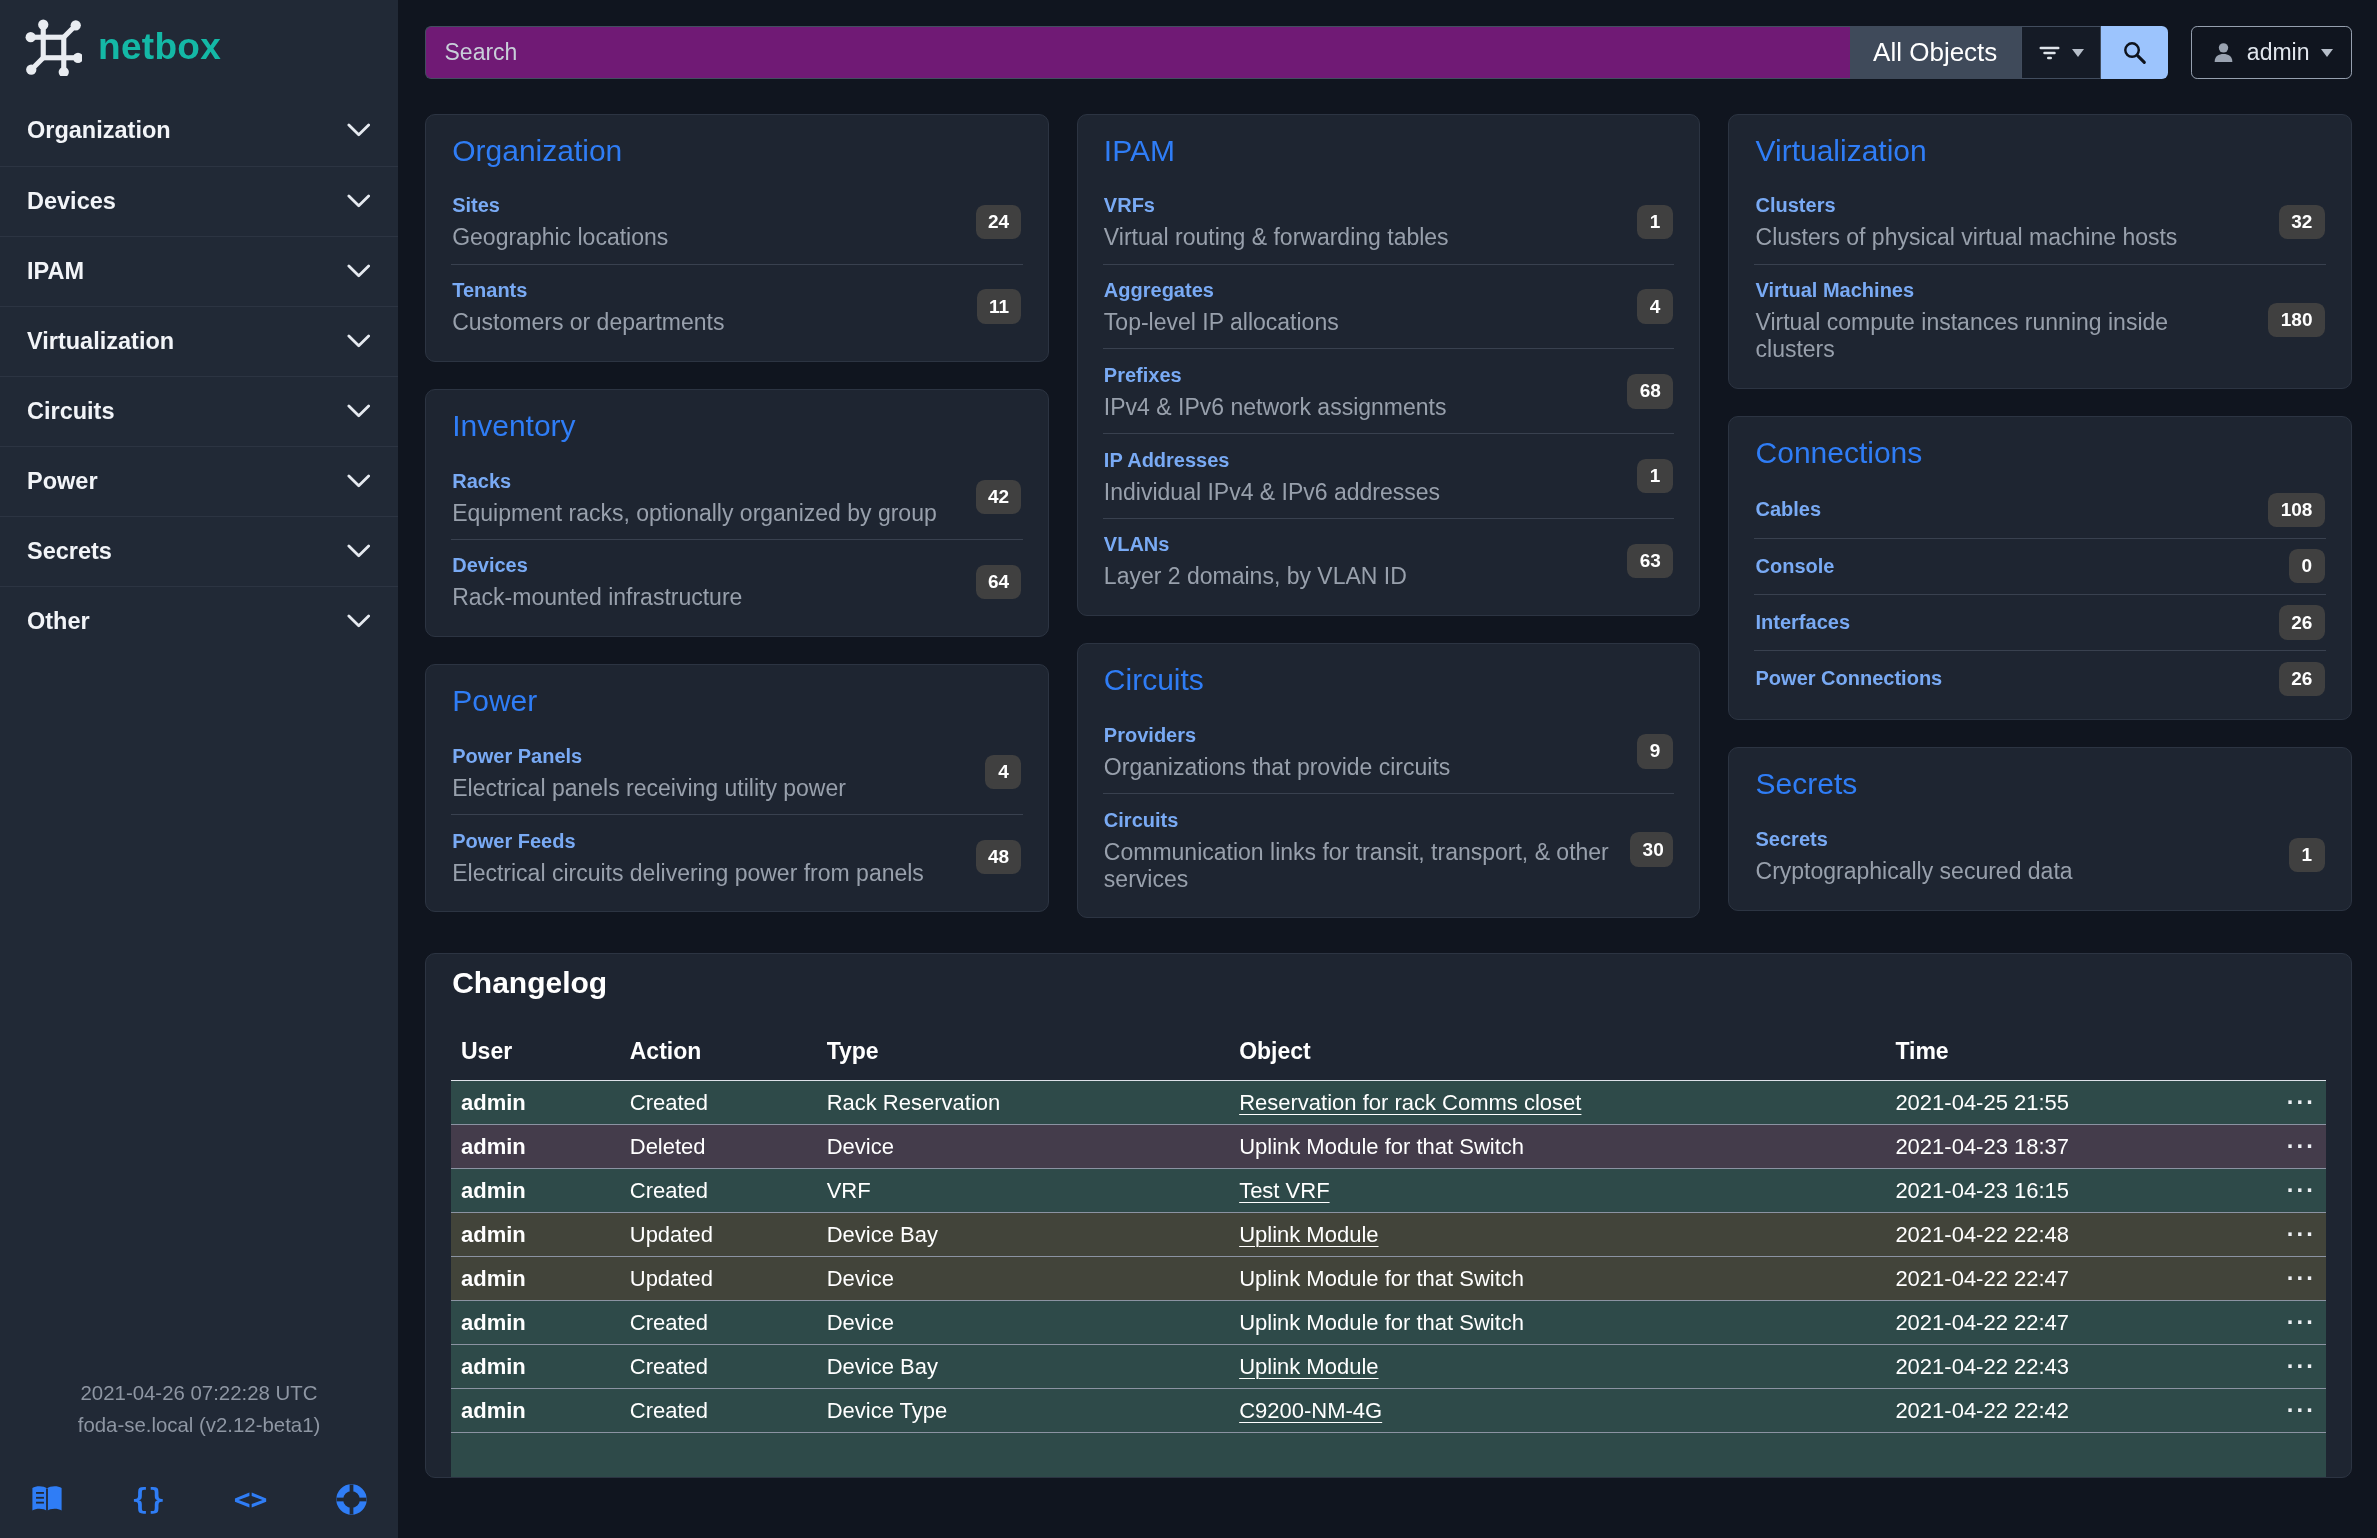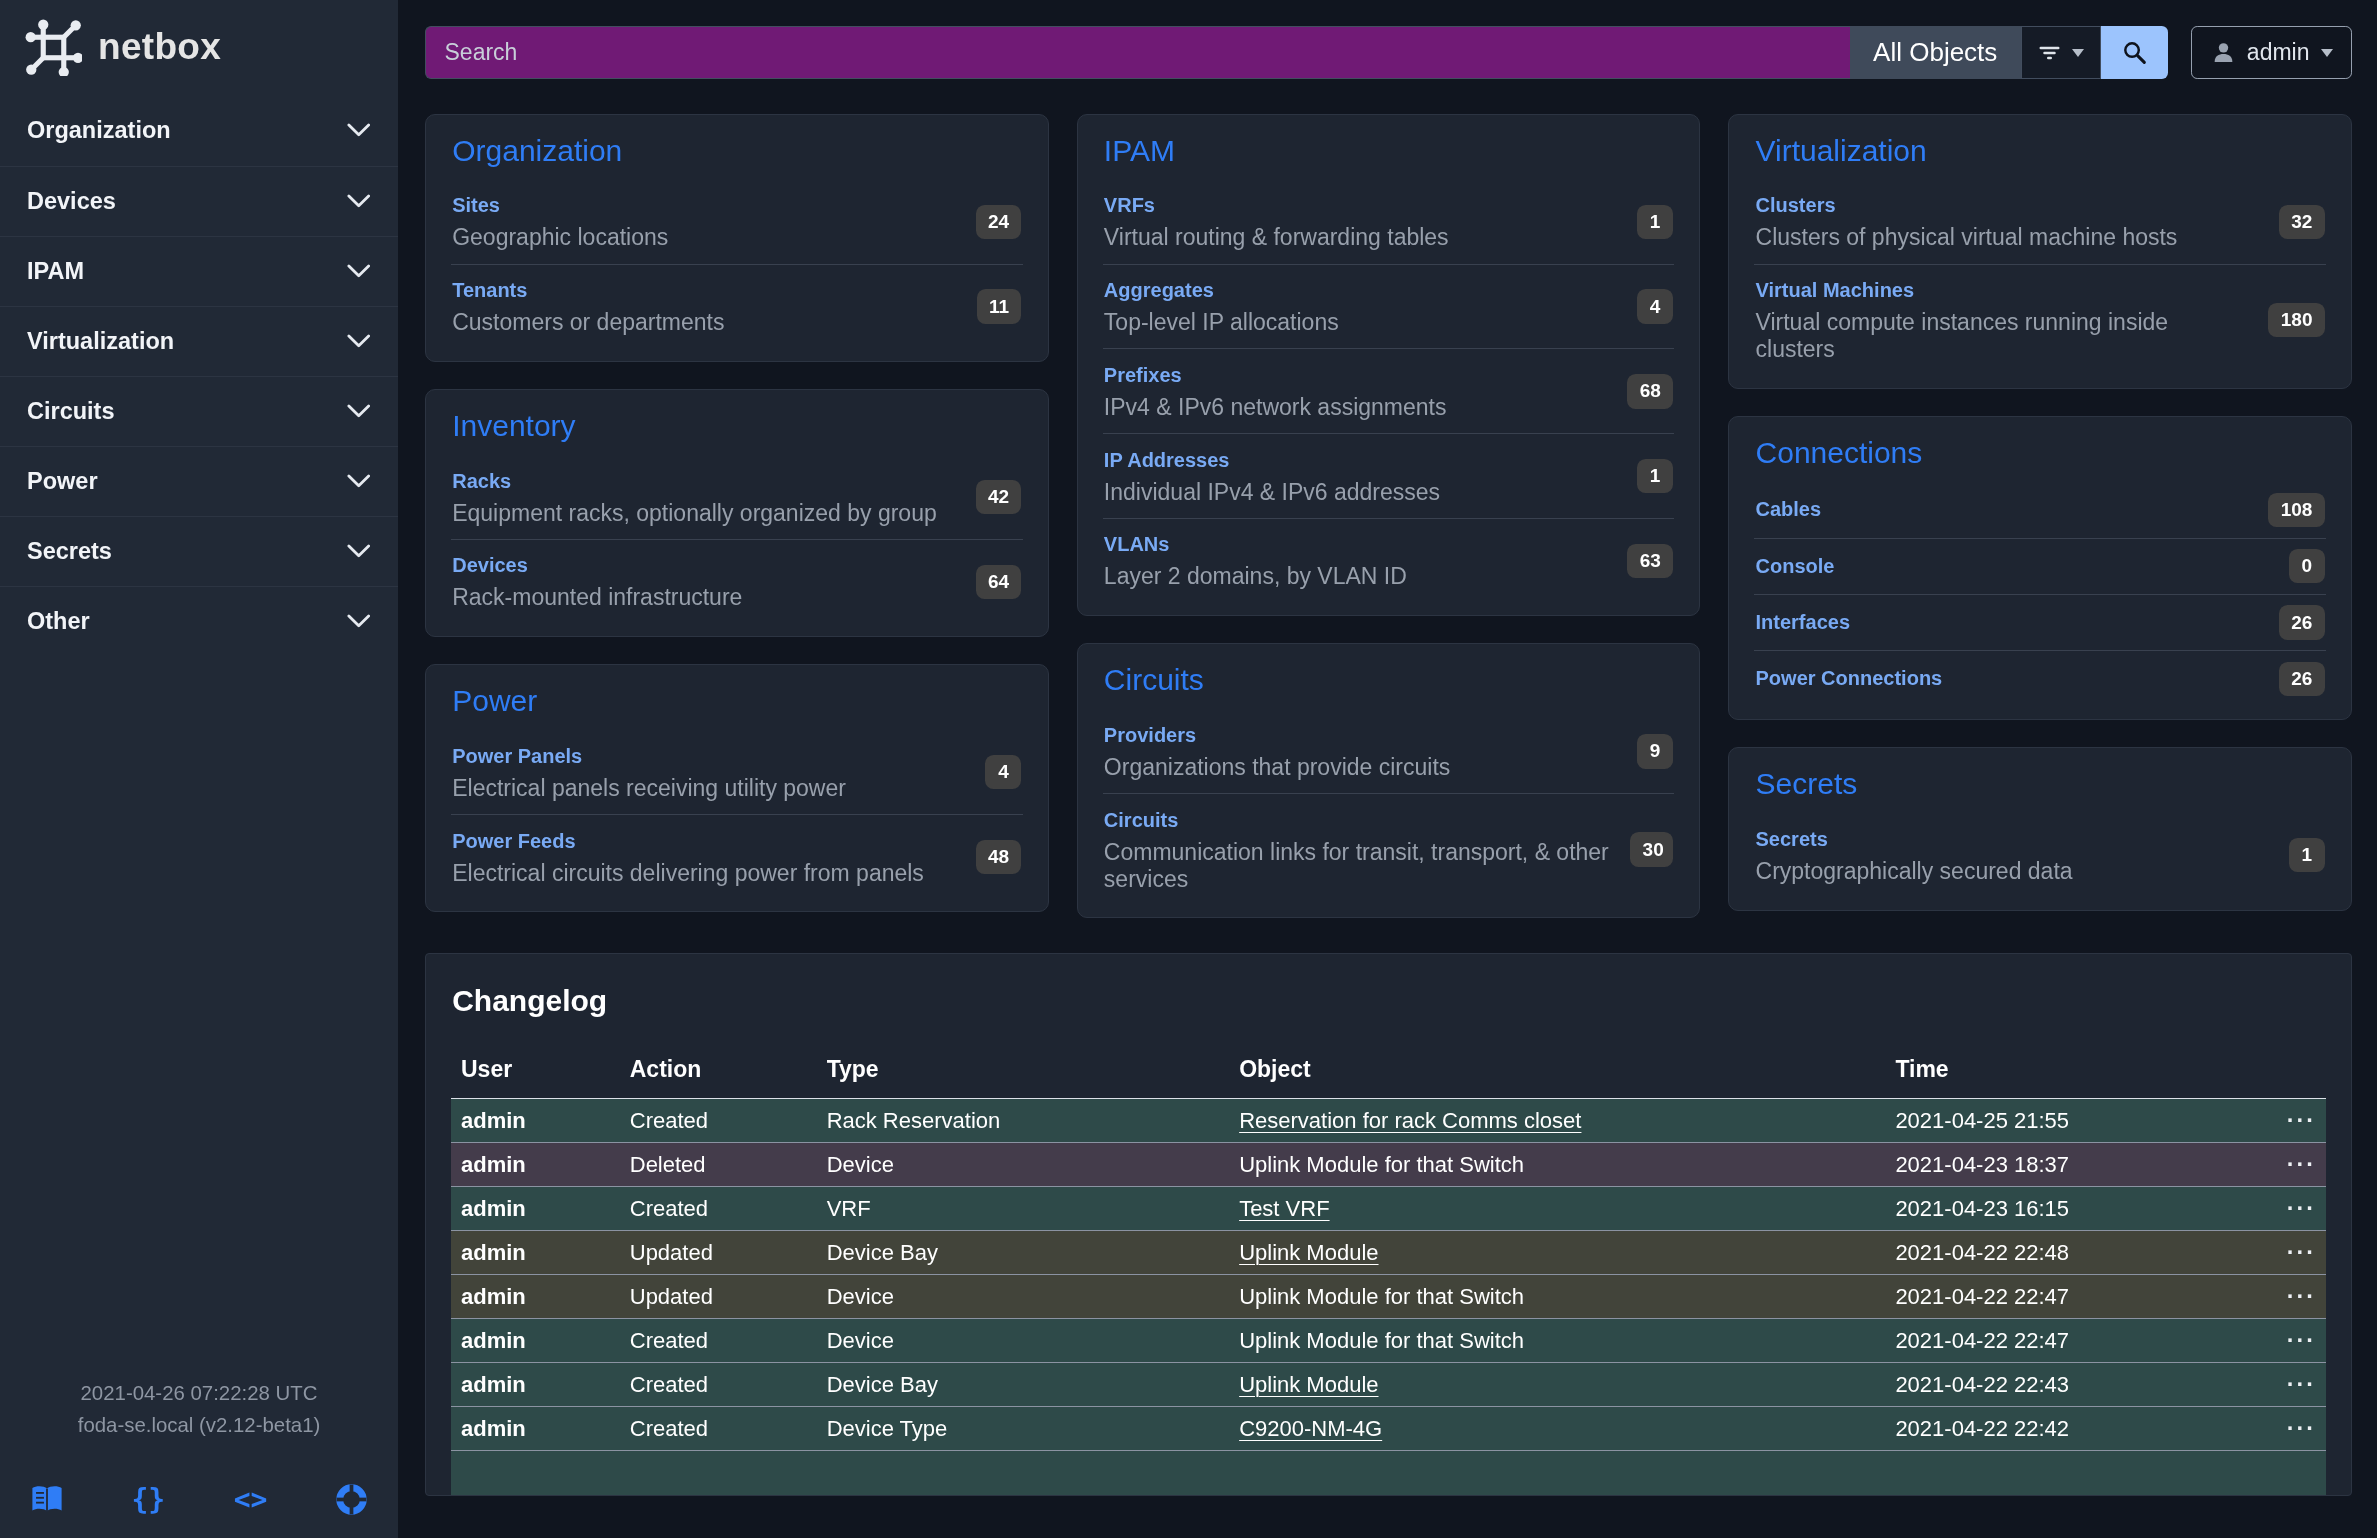--- a/index.html
+++ b/index.html
@@ -4,21 +4,21 @@
 <style>
   * { margin:0; padding:0; box-sizing:border-box; }
   html,body { width:2377px; height:1539px; overflow:hidden; background:#10151f;
     font-family:"Liberation Sans", sans-serif; }
   body { display:flex; }
 
   
   .sidebar { width:398px; min-width:398px; height:100%; background:#212936;
     display:flex; flex-direction:column; }
   .logo { display:flex; align-items:center; gap:16px; padding:18.5px 23.5px 15px 25px; cursor:pointer; }
-  .logo-text { color:#e5e5e5; font-size:37px; font-weight:700; letter-spacing:0.3px; }
+  .logo-text { color:#14b8a6; font-size:37px; font-weight:700; letter-spacing:0.3px; }
   .side-menu { margin-top:5px; }
   .side-item { height:70px; padding:0 28px 0 27px; display:flex; align-items:center;
     justify-content:space-between; cursor:pointer; }
   .side-item + .side-item { border-top:0.6px solid #2c3442; }
   .side-item .lbl { color:#f2f4f8; font-size:23.5px; font-weight:700; }
   .spacer { flex:1; }
   .side-footer-info { text-align:center; color:#8e96a3; font-size:20.4px; line-height:1.55;
     margin-bottom:41px; }
   .side-footer-icons { display:flex; justify-content:space-between; align-items:center;
     padding:0 31px; margin-bottom:23.5px; }
@@ -55,21 +55,21 @@
   .card-item.no-desc { padding:10.5px 1.2px; }
   .card-item + .card-item { border-top:0.6px solid #39414f; }
   .item-link { color:#79aaf4; font-size:20px; line-height:27px; font-weight:700;
     text-decoration:none; cursor:pointer; }
   .item-desc { color:#98a0ac; font-size:23px; line-height:27px; margin-top:5px; }
   .badge { background:#404040; color:#fff; font-size:19px; font-weight:700;
     padding:6.2px 12.4px; border-radius:8.6px; min-width:36px; text-align:center; }
 
   
   .changelog-card { margin:35px 25px 0 27px; background:#1e2531; border:0.6px solid #2c3442;
-    border-radius:4px; padding:28px 25px 0; }
+    border-radius:10px; padding:10px 25px 0; }
   .changelog-title { color:#fff; font-size:30px; line-height:38px; font-weight:600; margin:0 0 22px 1.2px; }
   table.changelog { width:100%; border-collapse:collapse; font-size:22px; color:#fff; }
   table.changelog th { text-align:left; font-size:23px; font-weight:700; padding:13.6px 10px 15px;
     border-bottom:1.2px solid #dde1e8; }
   table.changelog td { height:44px; padding:0 10px; }
   table.changelog tr + tr td { border-top:0.6px solid #8b93a2; }
   tr.created td { background:#2e4a49; }
   tr.deleted td { background:#443c4b; }
   tr.updated td { background:#42443a; }
   td.user { font-weight:700; }

